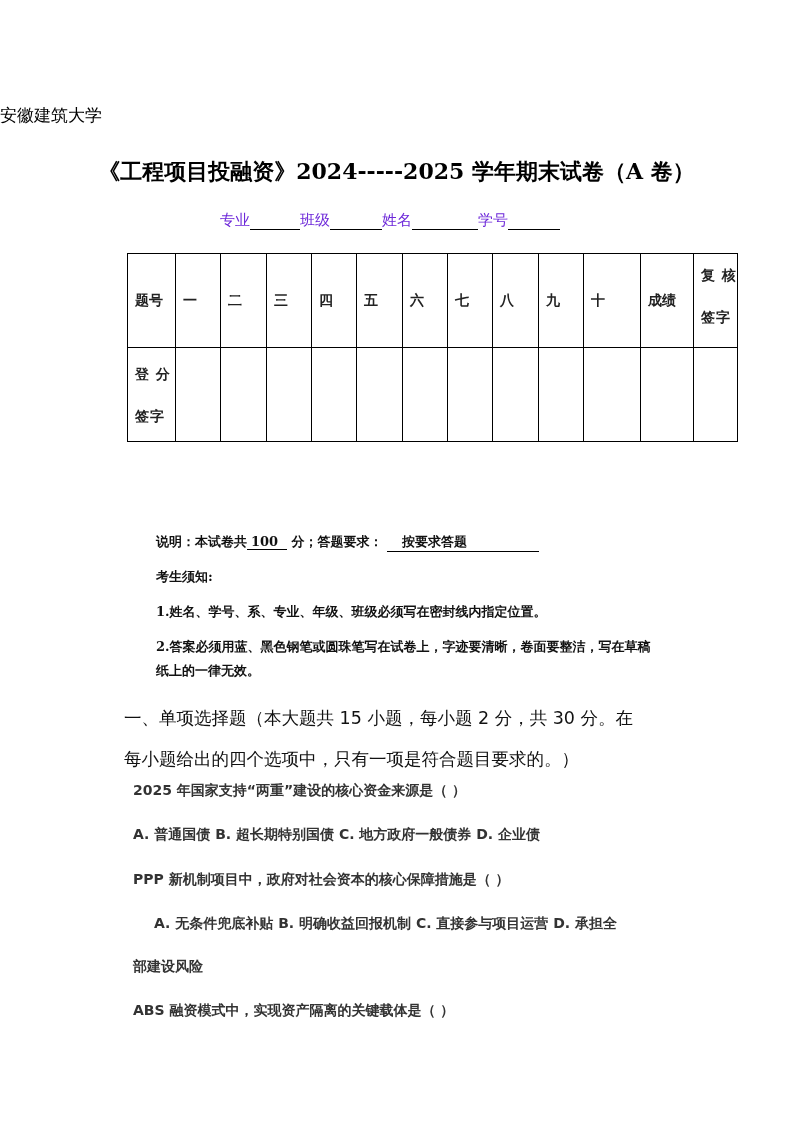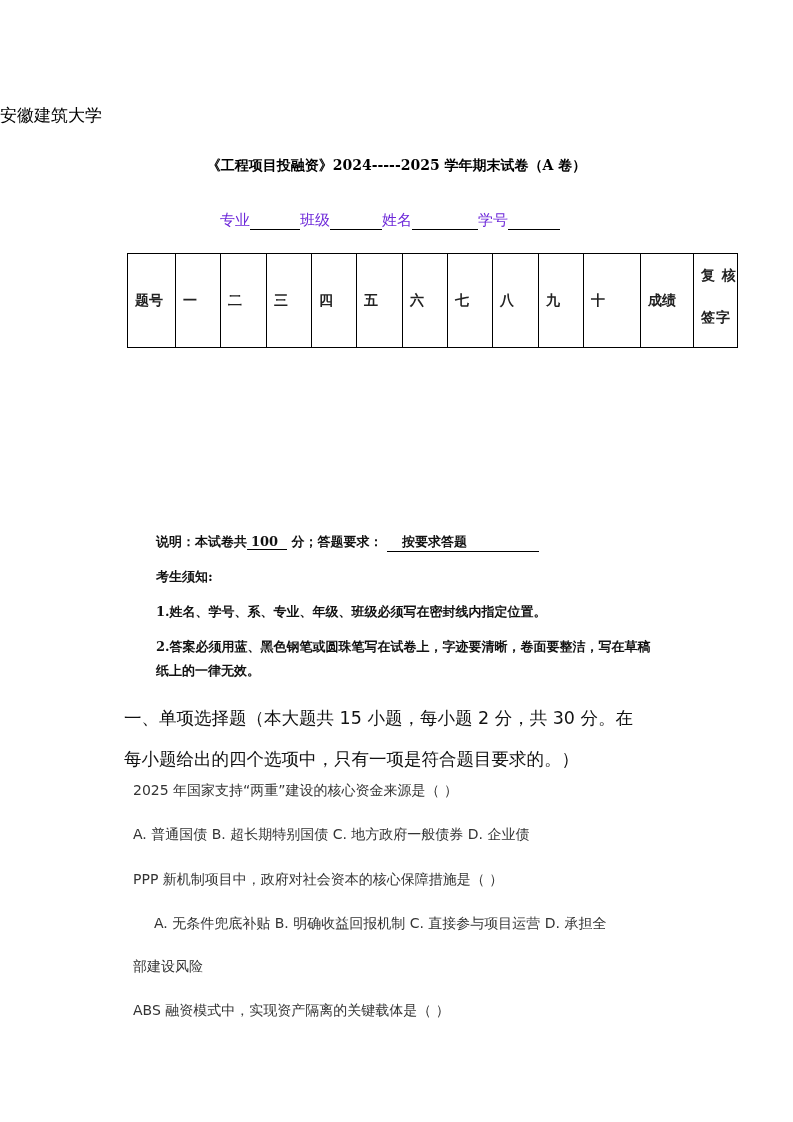--- a/index.html
+++ b/index.html
@@ -7,21 +7,21 @@
   body { position: relative; color: #000; font-family: "DejaVu Sans", sans-serif; }
 
   .abs { position: absolute; white-space: nowrap; }
 
   .title {
     left: 0; width: 793px; top: 104px; text-align: left;
     font-family: "DejaVu Serif", serif; font-weight: normal; font-size: 17px;
   }
   .subtitle {
     left: 0; width: 793px; top: 157px; text-align: center;
-    font-family: "DejaVu Serif", serif; font-weight: bold; font-size: 14px;
+    font-family: "DejaVu Serif", serif; font-weight: bold; font-size: 22px;
   }
 
   .info-row { top: 211px; left: 220px; font-size: 15px; display: flex; align-items: flex-end; color: #6d28d9; }
   .info-row .blank { display: inline-block; border-bottom: 1.3px solid #000; height: 17px; }
 
   table.score {
     position: absolute; left: 127px; top: 253px;
     border-collapse: collapse; table-layout: fixed;
     font-size: 14px; font-weight: bold; color: #222;
   }
@@ -30,21 +30,21 @@
   }
   table.score tr.r1 td { height: 94px; }
   table.score tr.r2 td { height: 53px; }
   table.score tr.r3 td { height: 94px; }
   .two-line { line-height: 42px; letter-spacing: 1px; }
 
   .note { left: 118px; font-family: "DejaVu Serif", serif; font-weight: bold; font-size: 13px; color: #111; margin-left: 38px; }
   .note .u { display: inline-block; border-bottom: 1.3px solid #000; }
 
   .section-head { left: 124px; font-size: 17.5px; color: #111; }
-  .q { left: 133px; font-size: 14px; color: #333; }
+  .q { left: 133px; font-size: 14px; color: #333; font-weight: bold; }
 </style>
 </head>
 <body>
 
 <div class="abs title">安徽建筑大学</div>
 <div class="abs subtitle">《工程项目投融资》2024-----2025 学年期末试卷（A 卷）</div>
 
 <div class="abs info-row">
   <span>专业</span>
   <span class="blank" style="width:50px"></span>
@@ -83,20 +83,38 @@
     <td>七</td>
     <td>八</td>
     <td>九</td>
     <td>十</td>
     <td>成绩</td>
     <td class="two-line" style="vertical-align:top; padding-top:0;">
       <div>复 核</div>
       <div>签字</div>
     </td>
   </tr>
+  <tr class="r3">
+    <td class="two-line">
+      <div>登 分</div>
+      <div>签字</div>
+    </td>
+    <td></td>
+    <td></td>
+    <td></td>
+    <td></td>
+    <td></td>
+    <td></td>
+    <td></td>
+    <td></td>
+    <td></td>
+    <td></td>
+    <td></td>
+    <td></td>
+  </tr>
 </tbody>
   </table>
 
 <div class="abs note" style="top:533px;">
   <span>说明：本试卷共</span><span class="u" style="width:40px; padding-left:4px;">100</span>
   <span>分；答题要求：</span>
   <span class="u" style="width:152px; padding-left:15px;">按要求答题</span>
 </div>
 <div class="abs note" style="top:568px;text-align:center;">考生须知:</div>
 <div class="abs note" style="top:603px;">1.姓名、学号、系、专业、年级、班级必须写在密封线内指定位置。</div>

